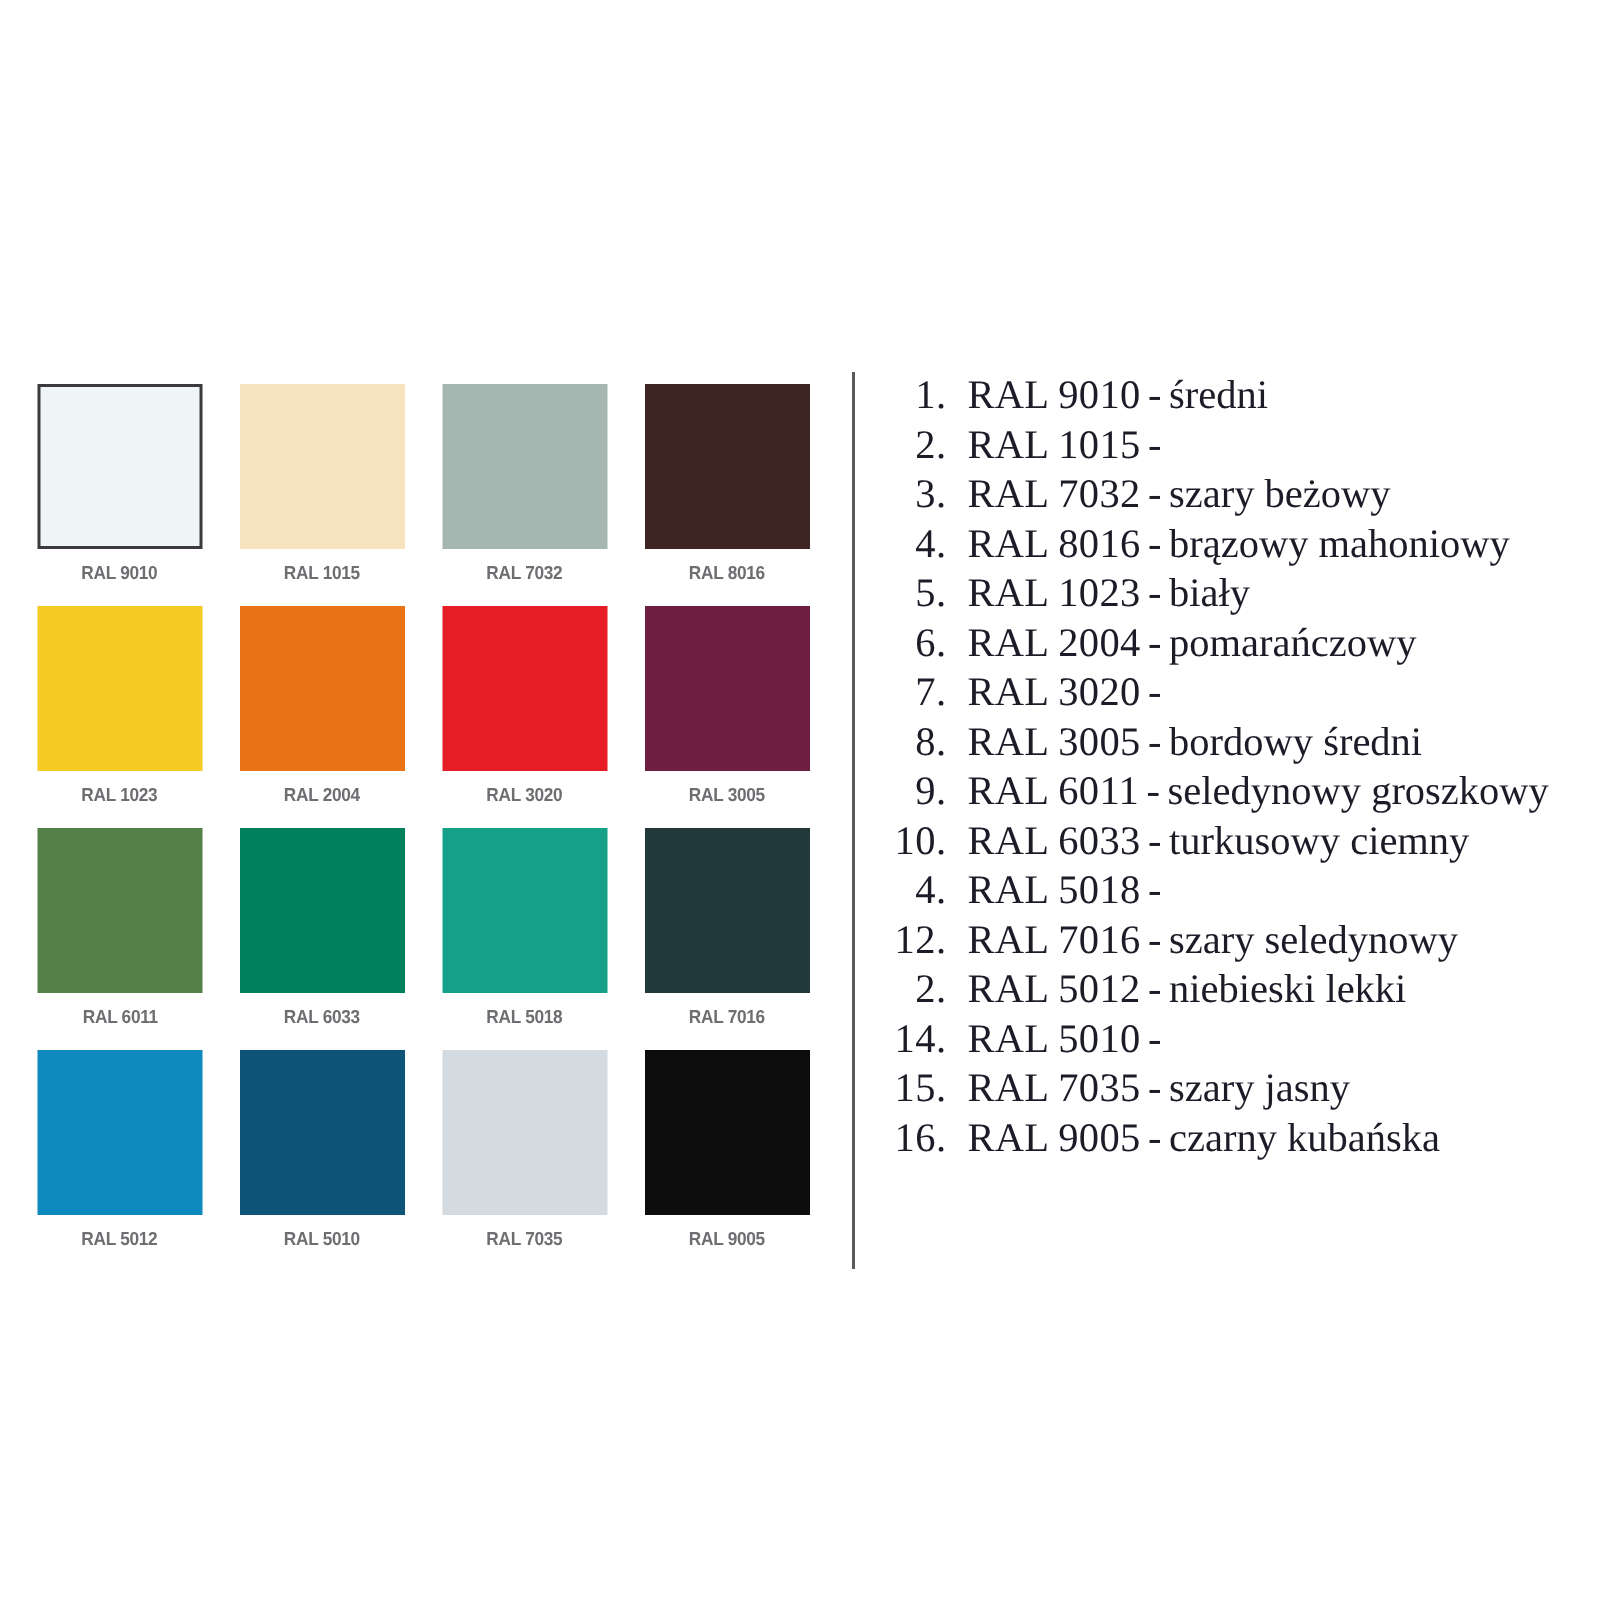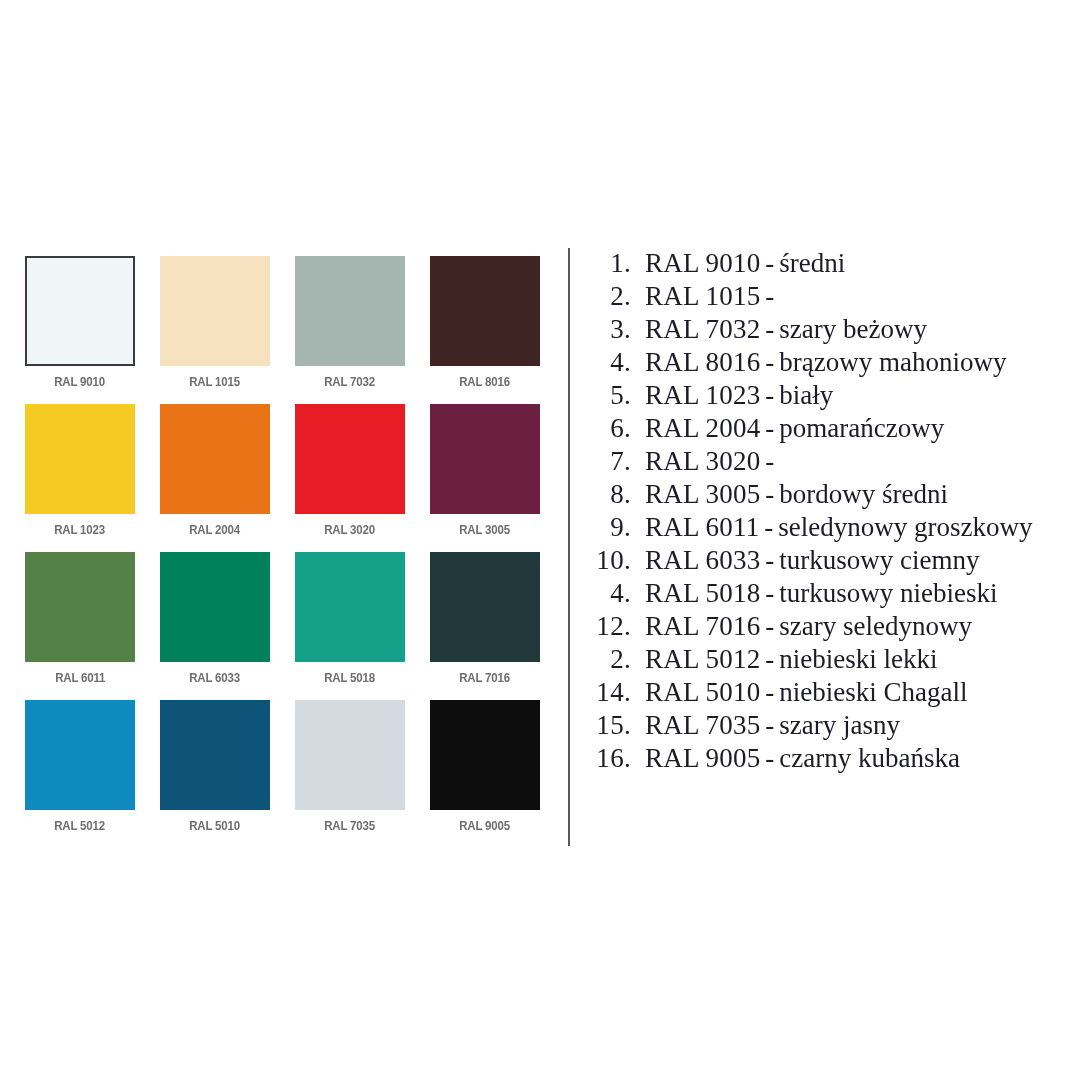--- a/index.html
+++ b/index.html
@@ -242,39 +242,37 @@
       <div class="legend-row">
         <span class="legend-index">10.</span>
         <span class="legend-code">RAL 6033</span>
         <span class="legend-sep">-</span>
         <span class="legend-name">turkusowy ciemny</span>
       </div>
       <div class="legend-row">
         <span class="legend-index">4.</span>
         <span class="legend-code">RAL 5018</span>
         <span class="legend-sep">-</span>
-        <span class="legend-name">turkusowy niebieski</span>
       </div>
       <div class="legend-row">
         <span class="legend-index">12.</span>
         <span class="legend-code">RAL 7016</span>
         <span class="legend-sep">-</span>
         <span class="legend-name">szary seledynowy</span>
       </div>
       <div class="legend-row">
         <span class="legend-index">2.</span>
         <span class="legend-code">RAL 5012</span>
         <span class="legend-sep">-</span>
         <span class="legend-name">niebieski lekki</span>
       </div>
       <div class="legend-row">
         <span class="legend-index">14.</span>
         <span class="legend-code">RAL 5010</span>
         <span class="legend-sep">-</span>
-        <span class="legend-name">niebieski Chagall</span>
       </div>
       <div class="legend-row">
         <span class="legend-index">15.</span>
         <span class="legend-code">RAL 7035</span>
         <span class="legend-sep">-</span>
         <span class="legend-name">szary jasny</span>
       </div>
       <div class="legend-row">
         <span class="legend-index">16.</span>
         <span class="legend-code">RAL 9005</span>

